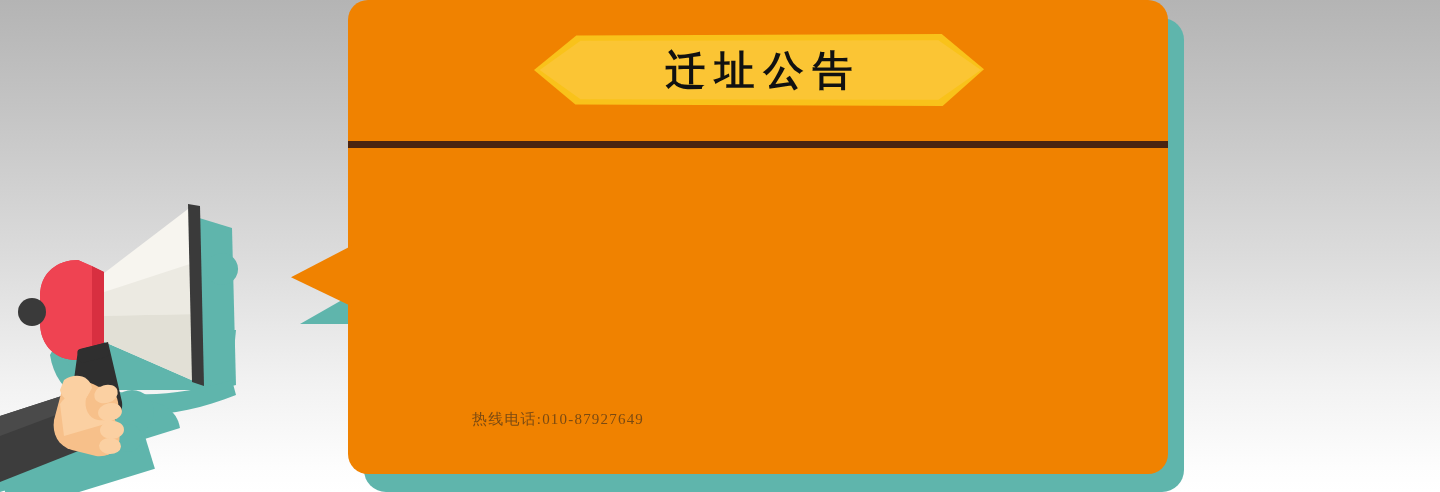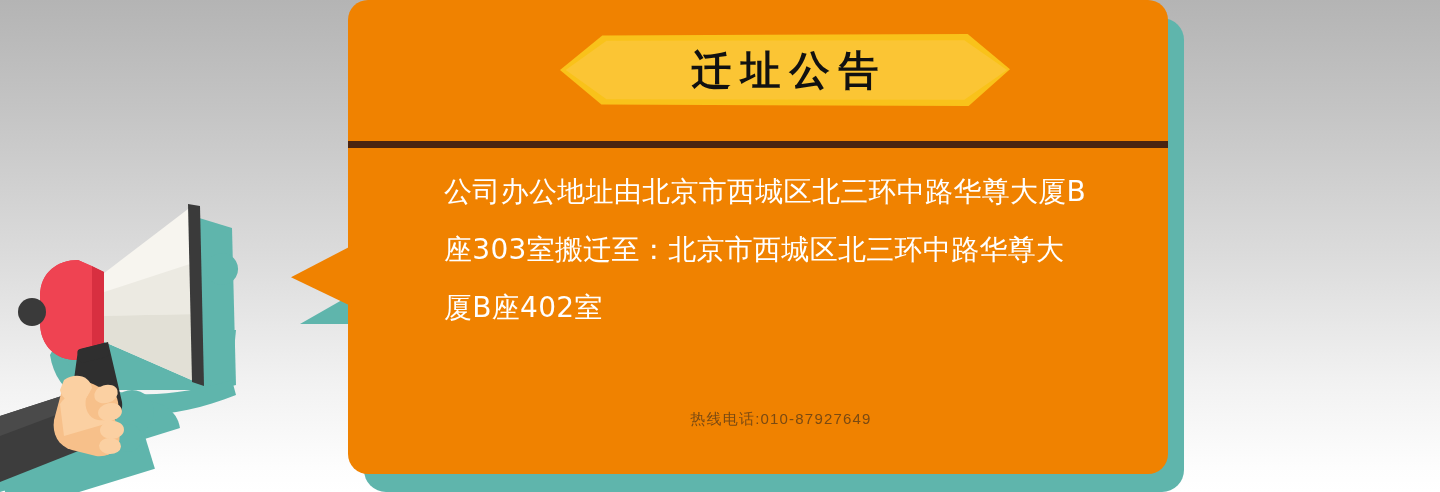--- a/index.html
+++ b/index.html
@@ -32,21 +32,21 @@
   }
 
   
   .divider{
     position:absolute; left:348px; top:141px; width:820px; height:7px;
     background:#4a2410;
   }
 
   
   .banner-wrap{
-    position:absolute; left:560px; top:34px; width:450px; height:72px;
+    position:absolute; left:534px; top:34px; width:450px; height:72px;
   }
   .banner-rough{
     position:absolute; inset:0;
     background:#f9c21a;
     clip-path:polygon(9.4% 2%, 90.6% 0%, 100% 49%, 90.8% 100%, 9.2% 98%, 0% 50%);
   }
   .banner-inner{
     position:absolute; left:3px; top:5px; right:3px; bottom:5px;
     background:#fbc534;
     clip-path:polygon(9.8% 3%, 90.4% 2%, 100% 50%, 90.4% 98%, 9.8% 97%, 0.6% 50%);
@@ -68,22 +68,21 @@
     font-family:"DejaVu Sans","Liberation Sans",sans-serif;
     letter-spacing:0.3px;
   }
 
   
   .footer{
     position:absolute; left:444px; top:410px; width:646px;
     display:flex; justify-content:space-between; align-items:center;
     color:#7a4a12;
     font-size:15px; letter-spacing:1.2px;
-    font-family:Liberation Sans, sans-serif;
-    flex-direction:column;
+    font-family:Liberation Serif, serif;
   }
   .footer .hotline{ margin-left:28px; }
   .footer .qq{ margin-right:38px; }
 
   
   .mega{ position:absolute; left:0px; top:190px; width:300px; height:302px; }
   .mega svg{ display:block; }
 </style>
 </head>
 <body>
@@ -143,19 +142,18 @@
   <div class="tail"></div>
 
   <div class="banner-wrap">
     <div class="banner-rough"></div>
     <div class="banner-inner"></div>
     <div class="banner-title">迁址公告</div>
   </div>
 
   <div class="divider"></div>
 
-  <div class="body-copy">公司办公地址由北京市西城区北三环中路华尊大厦B座303室搬迁至：北京市西城区北三环中路华尊大厦B座402室</div>
 
   <div class="footer">
     <span class="hotline">热线电话:010-87927649</span>
   </div>
 
 </div>
 
 </body></html>

